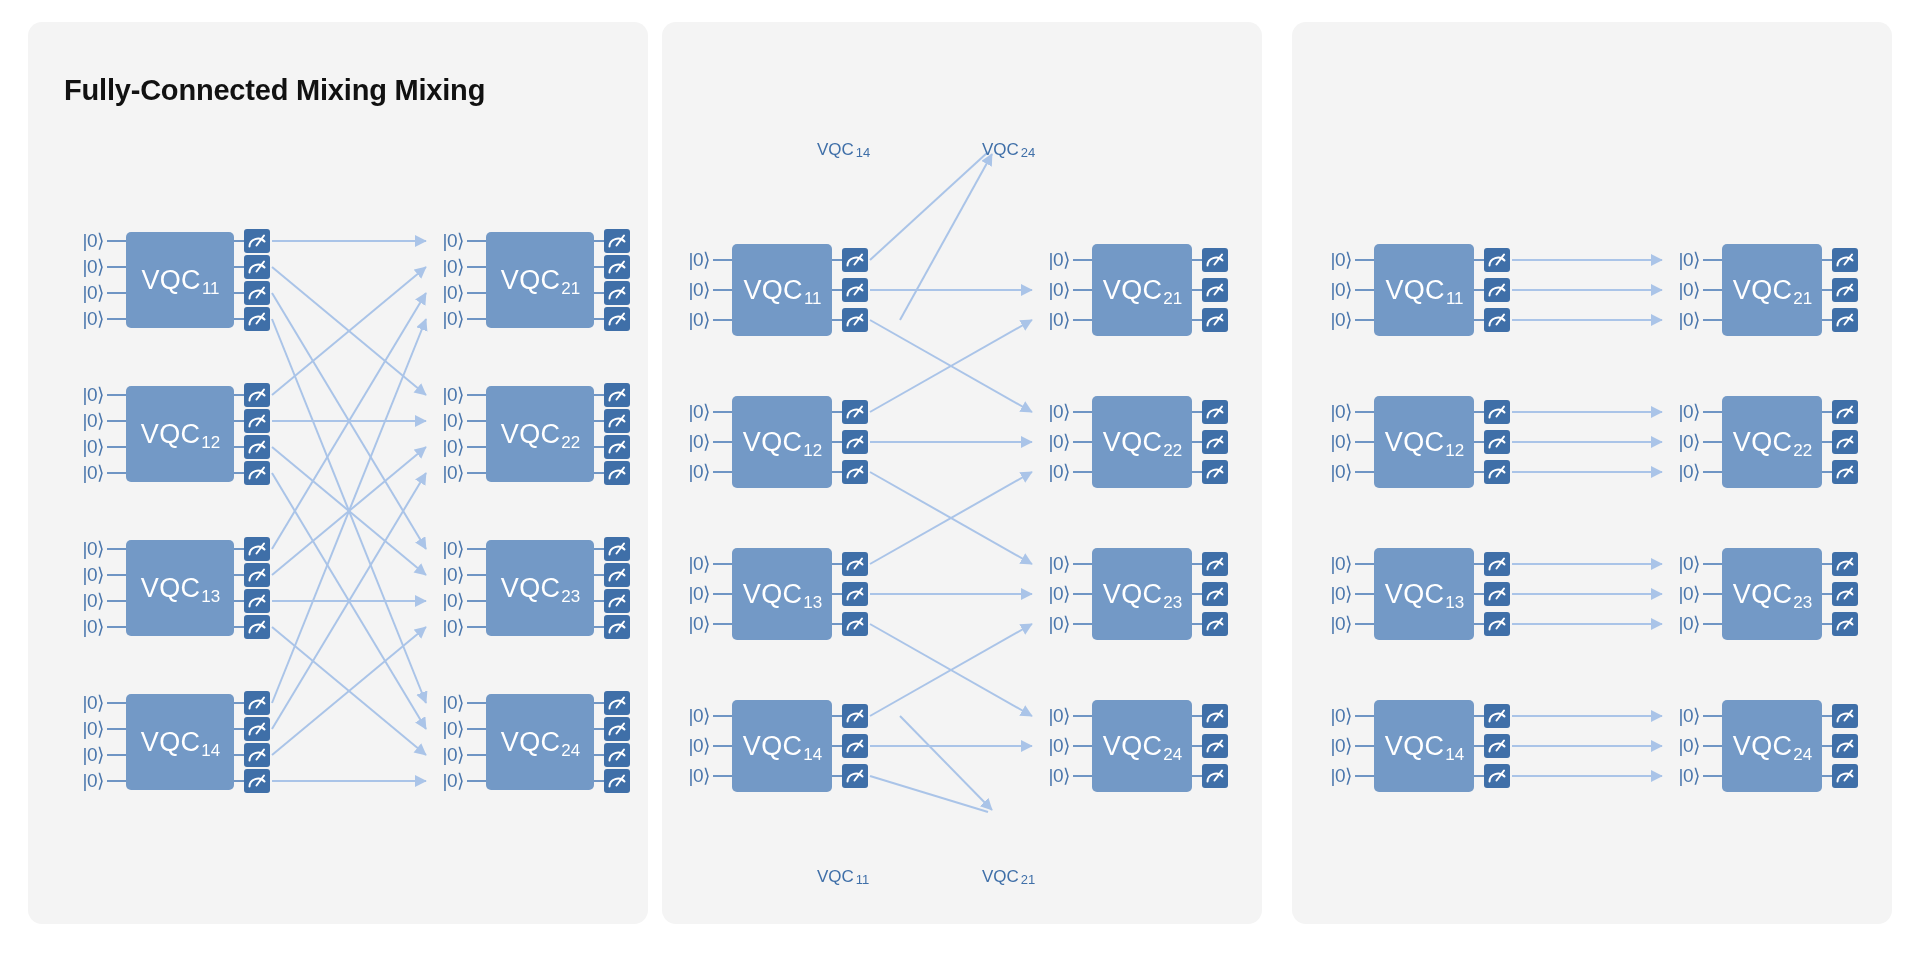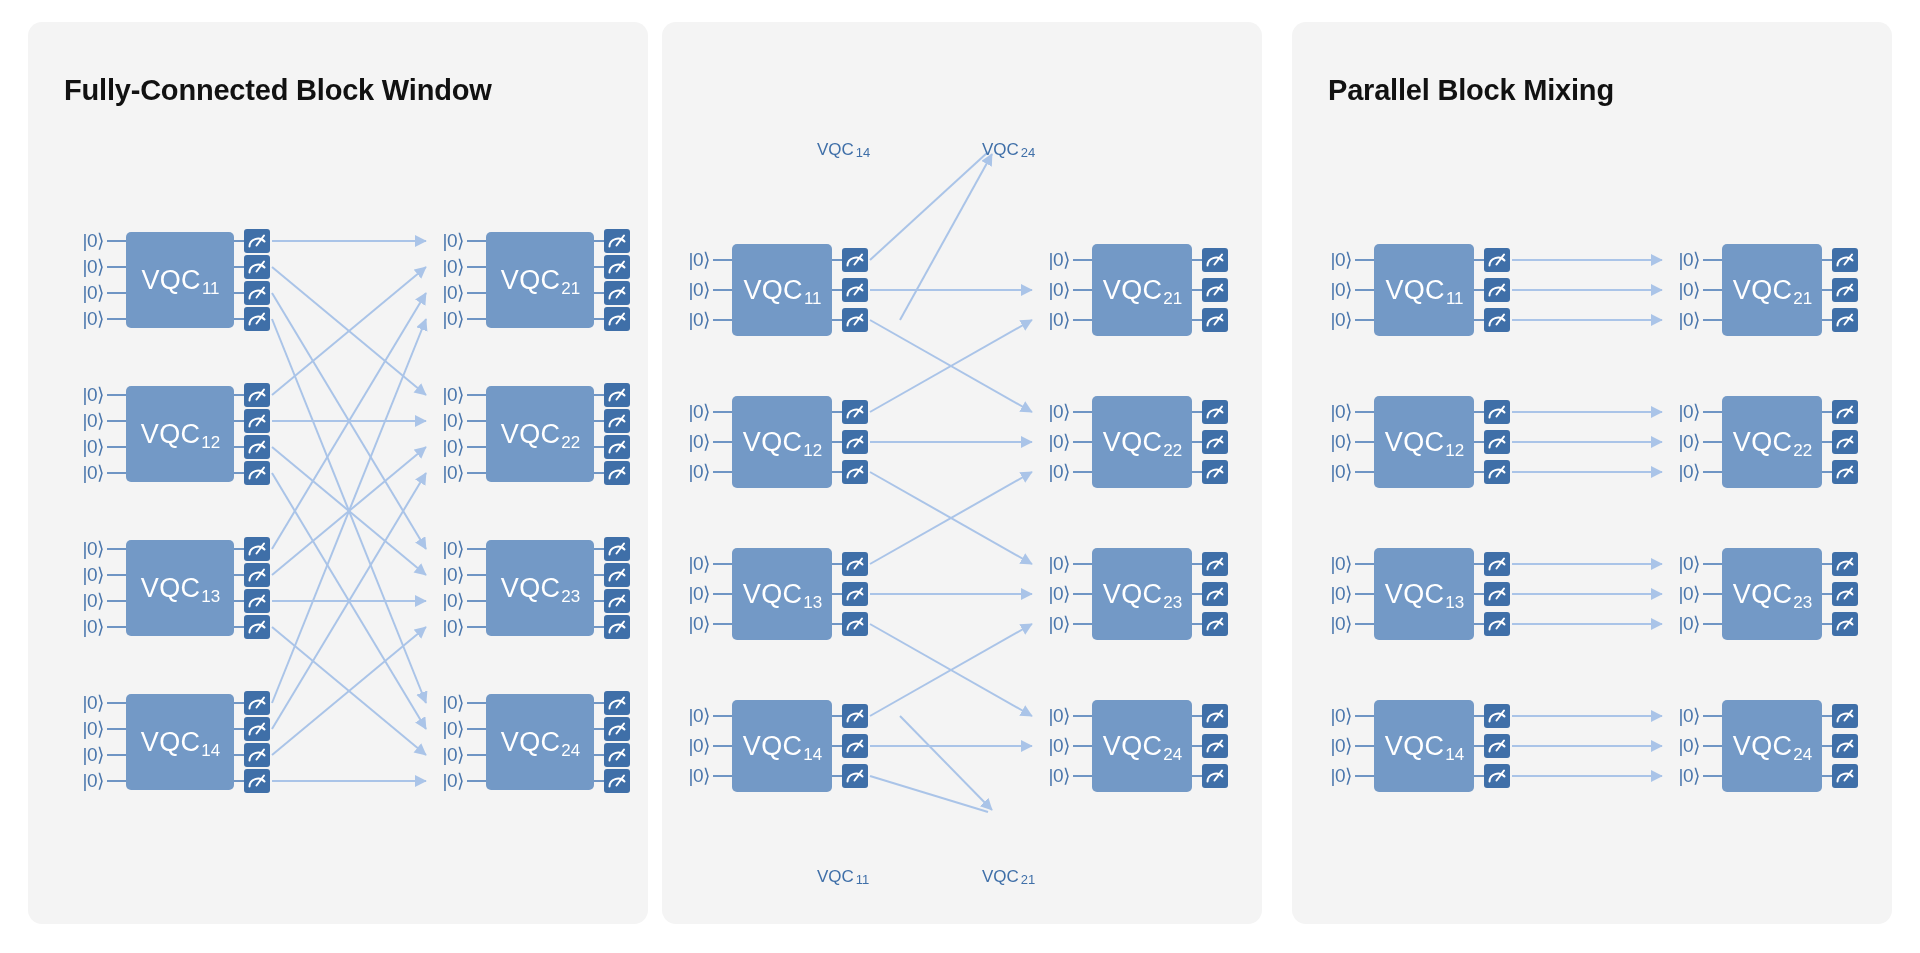--- a/index.html
+++ b/index.html
@@ -104,21 +104,21 @@
     color:#3f6fa8;
     white-space:nowrap;
   }
   .wrap-label .sub{font-size:13px;position:relative;top:2px;left:2px;}
 </style>
 </head>
 <body>
 
 <div id="stage">
     <div class="panel" id="panel-0" style="left: 28px; width: 620px;">
-      <div class="panel-title">Fully-Connected Block Window</div>
+      <div class="panel-title">Fully-Connected Mixing Mixing</div>
       <svg class="wires" viewBox="0 0 620 902">
         <defs>
           <marker id="ah0" markerWidth="7" markerHeight="7" refX="5.6" refY="3" orient="auto" markerUnits="strokeWidth">
             <path d="M0,0 L6,3 L0,6 z" fill="#aac4e8"></path>
           </marker>
         </defs>
         <path fill="none" stroke="#aac4e8" stroke-width="2" d="M244,219 L398,219" marker-end="url(#ah0)"></path>
         <path fill="none" stroke="#aac4e8" stroke-width="2" d="M244,245 L398,373" marker-end="url(#ah0)"></path>
         <path fill="none" stroke="#aac4e8" stroke-width="2" d="M244,271 L398,527" marker-end="url(#ah0)"></path>
         <path fill="none" stroke="#aac4e8" stroke-width="2" d="M244,297 L398,681" marker-end="url(#ah0)"></path>
@@ -709,21 +709,20 @@
           <path d="M5.5 17.5 A8.5 8 0 0 1 20.5 12.5" fill="none" stroke="#ffffff" stroke-width="2" stroke-linecap="round"></path>
           <path d="M12.5 16.5 L20 6.5" fill="none" stroke="#ffffff" stroke-width="2" stroke-linecap="round"></path>
         </svg>
       </div>
       <div class="wrap-label" style="left: 155px; top: 118px;"><span>VQC</span><span class="sub">14</span></div>
       <div class="wrap-label" style="left: 320px; top: 118px;"><span>VQC</span><span class="sub">24</span></div>
       <div class="wrap-label" style="left: 155px; top: 845px;"><span>VQC</span><span class="sub">11</span></div>
       <div class="wrap-label" style="left: 320px; top: 845px;"><span>VQC</span><span class="sub">21</span></div>
     </div>
     <div class="panel" id="panel-2" style="left: 1292px; width: 600px;">
-      <div class="panel-title">Parallel Block Mixing</div>
       <svg class="wires" viewBox="0 0 600 902">
         <defs>
           <marker id="ah2" markerWidth="7" markerHeight="7" refX="5.6" refY="3" orient="auto" markerUnits="strokeWidth">
             <path d="M0,0 L6,3 L0,6 z" fill="#aac4e8"></path>
           </marker>
         </defs>
         <path fill="none" stroke="#aac4e8" stroke-width="2" d="M220,238 L370,238" marker-end="url(#ah2)"></path>
         <path fill="none" stroke="#aac4e8" stroke-width="2" d="M220,268 L370,268" marker-end="url(#ah2)"></path>
         <path fill="none" stroke="#aac4e8" stroke-width="2" d="M220,298 L370,298" marker-end="url(#ah2)"></path>
         <path fill="none" stroke="#aac4e8" stroke-width="2" d="M220,390 L370,390" marker-end="url(#ah2)"></path>

